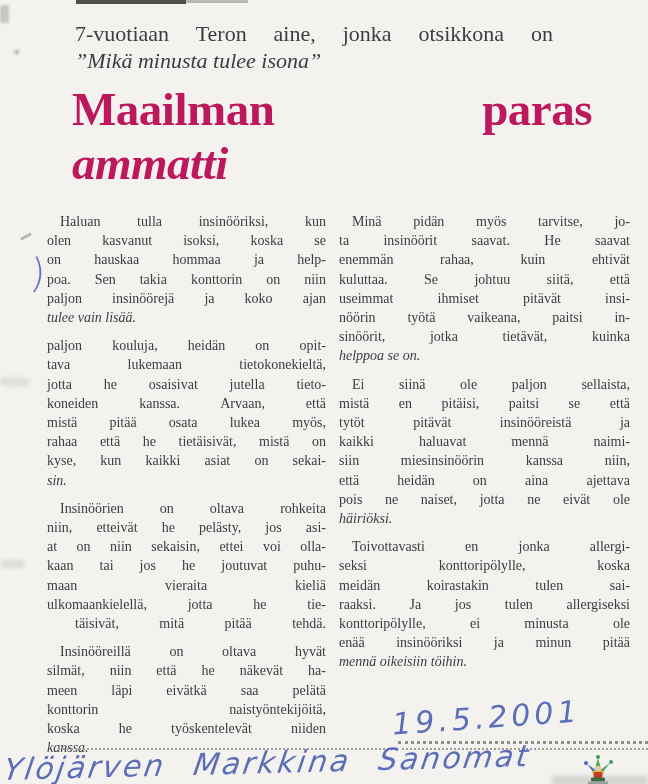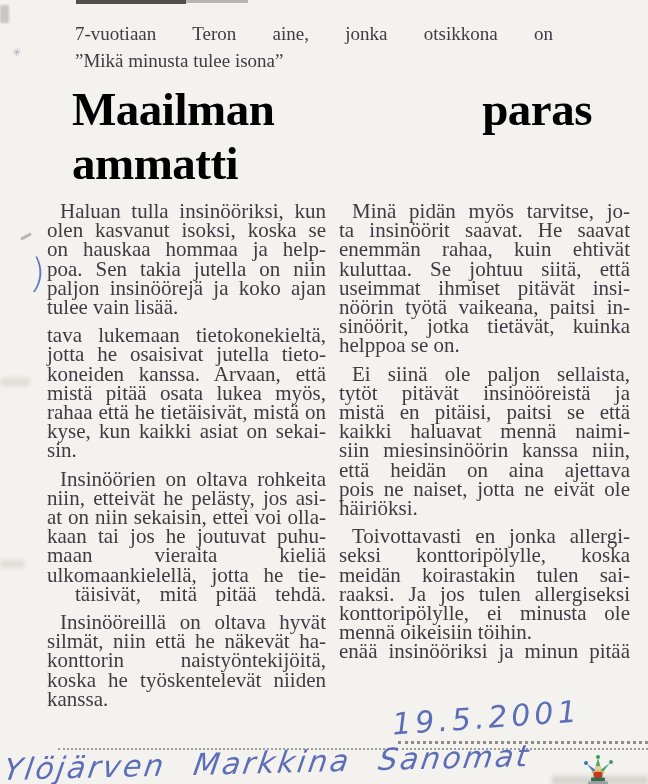--- a/index.html
+++ b/index.html
@@ -17,33 +17,33 @@
   .smudge { position:absolute; background:#dedcd7; filter:blur(2px); border-radius:4px; }
   .mark-star { position:absolute; left:12px; top:46px; font-family:"DejaVu Sans",sans-serif;
     font-size:11px; color:#7e8698; opacity:.65; transform:rotate(10deg); }
   .mark-diag { position:absolute; left:20px; top:235px; width:12px; height:3px;
     background:#b9b7b2; transform:rotate(-28deg); border-radius:2px; }
   .mark-paren { position:absolute; left:30px; top:250px; font-size:40px; font-weight:300;
     color:#4a62b8; transform:rotate(4deg); font-family:"DejaVu Sans",sans-serif; opacity:.85; }
 
   
   .kicker { position:absolute; left:75px; top:20px; width:478px;
-    font-size:19px; line-height:27px; }
+    font-size:22px; line-height:27px; }
   .headline { position:absolute; left:72px; top:82px; width:520px;
-    font-size:47px; line-height:54px; font-weight:bold; letter-spacing:-.5px; color:#000000; }
+    font-size:47px; line-height:54px; font-weight:bold; letter-spacing:-.5px; color:#be185d; }
   .kicker .pline, .headline .pline { text-align:justify; text-align-last:justify; }
   .kicker .pline.last, .headline .pline.last { text-align-last:left; }
 
   
-  .col { position:absolute; top:202px; font-size:21px; line-height:19.2px; }
+  .col { position:absolute; top:212px; font-size:14px; line-height:19.2px; }
   .col-left  { left:47px;  width:279px; }
   .col-right { left:339px; width:291px; }
   .para { margin:0 0 9px 0; }
   .pline { text-align:justify; text-align-last:justify; white-space:nowrap; }
-  .pline.last { text-align-last:left; }
+  .pline.last { text-align-last:left;font-style:italic; }
   .pline.jlast { text-align-last:justify;margin-left:28px; }
   .pline.first { text-indent:13px; }
 
   
   .dots { position:absolute; border-top:2px dotted #a09e98; height:0; }
   .dots.d1 { left:58px;  top:748px; width:335px; }
   .dots.d2 { left:398px; top:741px; width:250px; border-top:3px dotted #8f8d87; }
   .dots.d3 { left:402px; top:748px; width:246px; border-top:2px dotted #9f9d97; }
 
   
@@ -80,79 +80,81 @@
   <h1 class="headline" style="margin:0">
       <div class="pline">Maailman paras</div>
       <div class="pline last">ammatti</div>
     </h1>
 
   <div class="col col-left">
       <div class="para">
         <div class="pline first">Haluan tulla insinööriksi, kun</div>
         <div class="pline">olen kasvanut isoksi, koska se</div>
         <div class="pline">on hauskaa hommaa ja help-</div>
-        <div class="pline">poa. Sen takia jutella on niin</div>
+        <div class="pline">poa. Sen takia konttorin on niin</div>
         <div class="pline">paljon insinöörejä ja koko ajan</div>
         <div class="pline last">tulee vain lisää.</div>
       </div>
       <div class="para">
+        <div class="pline">paljon kouluja, heidän on opit-</div>
         <div class="pline">tava lukemaan tietokonekieltä,</div>
         <div class="pline">jotta he osaisivat jutella tieto-</div>
         <div class="pline">koneiden kanssa. Arvaan, että</div>
         <div class="pline">mistä pitää osata lukea myös,</div>
         <div class="pline">rahaa että he tietäisivät, mistä on</div>
         <div class="pline">kyse, kun kaikki asiat on sekai-</div>
         <div class="pline last">sin.</div>
       </div>
       <div class="para">
         <div class="pline first">Insinöörien on oltava rohkeita</div>
         <div class="pline">niin, etteivät he pelästy, jos asi-</div>
         <div class="pline">at on niin sekaisin, ettei voi olla-</div>
         <div class="pline">kaan tai jos he joutuvat puhu-</div>
         <div class="pline">maan vieraita kieliä</div>
         <div class="pline">ulkomaankielellä, jotta he tie-</div>
         <div class="pline jlast">täisivät, mitä pitää tehdä.</div>
       </div>
       <div class="para">
         <div class="pline first">Insinööreillä on oltava hyvät</div>
         <div class="pline">silmät, niin että he näkevät ha-</div>
+        <div class="pline">meen läpi eivätkä saa pelätä</div>
         <div class="pline">konttorin naistyöntekijöitä,</div>
         <div class="pline">koska he työskentelevät niiden</div>
         <div class="pline last">kanssa.</div>
       </div>
     </div>
   <div class="col col-right">
       <div class="para">
         <div class="pline first">Minä pidän myös tarvitse, jo-</div>
         <div class="pline">ta insinöörit saavat. He saavat</div>
         <div class="pline">enemmän rahaa, kuin ehtivät</div>
         <div class="pline">kuluttaa. Se johtuu siitä, että</div>
         <div class="pline">useimmat ihmiset pitävät insi-</div>
         <div class="pline">nöörin työtä vaikeana, paitsi in-</div>
         <div class="pline">sinöörit, jotka tietävät, kuinka</div>
         <div class="pline last">helppoa se on.</div>
       </div>
       <div class="para">
         <div class="pline first">Ei siinä ole paljon sellaista,</div>
+        <div class="pline">mistä en pitäisi, paitsi se että</div>
         <div class="pline">tytöt pitävät insinööreistä ja</div>
-        <div class="pline">mistä en pitäisi, paitsi se että</div>
         <div class="pline">kaikki haluavat mennä naimi-</div>
         <div class="pline">siin miesinsinöörin kanssa niin,</div>
         <div class="pline">että heidän on aina ajettava</div>
         <div class="pline">pois ne naiset, jotta ne eivät ole</div>
         <div class="pline last">häiriöksi.</div>
       </div>
       <div class="para">
         <div class="pline first">Toivottavasti en jonka allergi-</div>
         <div class="pline">seksi konttoripölylle, koska</div>
         <div class="pline">meidän koirastakin tulen sai-</div>
         <div class="pline">raaksi. Ja jos tulen allergiseksi</div>
         <div class="pline">konttoripölylle, ei minusta ole</div>
+        <div class="pline">enää insinööriksi ja minun pitää</div>
         <div class="pline last">mennä oikeisiin töihin.</div>
-        <div class="pline">enää insinööriksi ja minun pitää</div>
       </div>
     </div>
 
   <div class="dots d1"></div>
   <div class="dots d2"></div>
   <div class="dots d3"></div>
 
   <div class="hand date">19.5.2001</div>
   <div class="hand source">Ylöjärven Markkina Sanomat</div>
 

